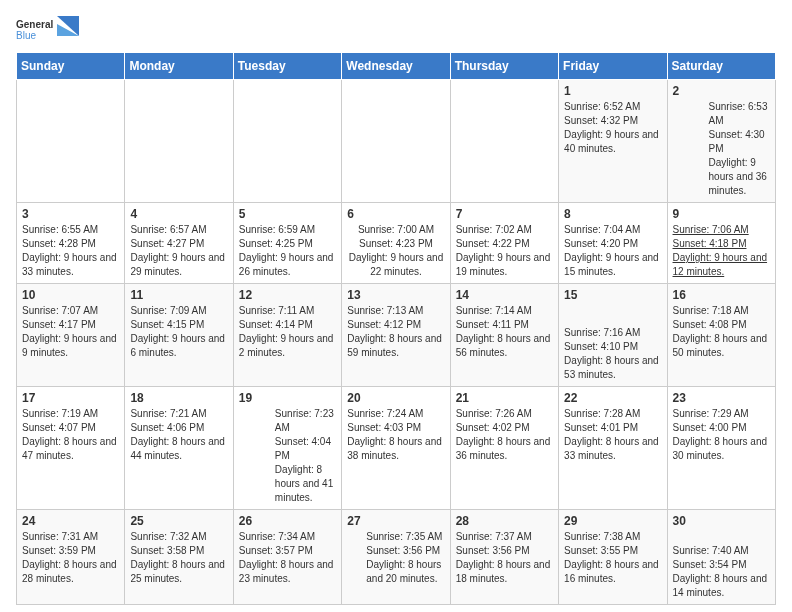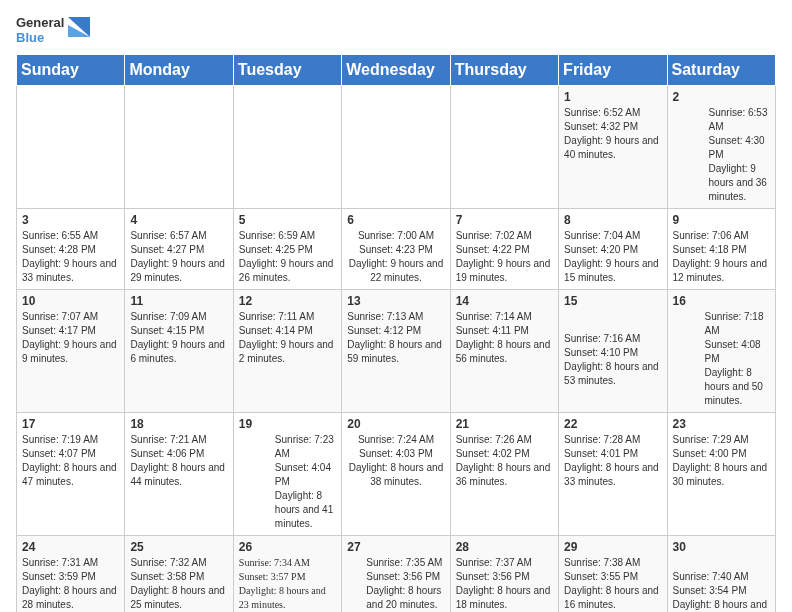--- a/index.html
+++ b/index.html
@@ -34,21 +34,21 @@
       color: #555;
     }
     table {
       width: 100%;
       border-collapse: collapse;
       table-layout: fixed;
     }
     thead tr th {
       background-color: #3a7ac8;
       color: #fff;
-      font-size: 16px;
+      font-size: 12px;
       font-weight: bold;
       padding: 6px 4px;
       text-align: left;
       border: 1px solid #fff;
     }
     tbody tr td {
       border: 1px solid #ccc;
       vertical-align: top;
       padding: 4px 5px;
       font-size: 10.5px;
@@ -74,23 +74,23 @@
     }
     .empty-cell {
       background: #fff !important;
     }
   </style>
 </head>
 <body>
 
 <div class="header-section">
   <div class="logo">
-  <div style="font-size:13px; line-height:1.15;">
+  <div style="font-size:10px; line-height:1.15;">
     <span style="font-weight:bold; color:#333;">General</span><br>
-    <span style="font-weight:bold; color:#4a90d9;">Blue</span>
+    <span style="font-weight:normal; color:#4a90d9;">Blue</span>
   </div>
   <svg width="22" height="28" viewBox="0 0 22 28">
     <polygon points="0,0 22,0 22,20" fill="#3a7ac8"></polygon>
     <polygon points="0,8 22,20 0,20" fill="#5ba3e0"></polygon>
   </svg>
 </div>
   <div class="title-section">
     <div class="month-title"></div>
     <div class="location-title"></div>
   </div>
@@ -160,21 +160,21 @@
 Daylight: 9 hours and 19 minutes.</div>
         </td>
         <td>
           <div class="day-number">8</div>
           <div class="day-info" style="white-space: pre-line;">Sunrise: 7:04 AM
 Sunset: 4:20 PM
 Daylight: 9 hours and 15 minutes.</div>
         </td>
         <td>
           <div class="day-number">9</div>
-          <div class="day-info" style="white-space: pre-line;">Sunrise: 7:06 AM
+          <div class="day-info" style="white-space: pre-line; text-decoration: underline;">Sunrise: 7:06 AM
 Sunset: 4:18 PM
 Daylight: 9 hours and 12 minutes.</div>
         </td>
       </tr>
       <tr>
         <td>
           <div class="day-number">10</div>
           <div class="day-info" style="white-space: pre-line;">Sunrise: 7:07 AM
 Sunset: 4:17 PM
 Daylight: 9 hours and 9 minutes.</div>
@@ -204,21 +204,21 @@
 Daylight: 8 hours and 56 minutes.</div>
         </td>
         <td>
           <div class="day-number">15</div>
           <div class="day-info" style="white-space: pre-line; margin-top: 24px;">Sunrise: 7:16 AM
 Sunset: 4:10 PM
 Daylight: 8 hours and 53 minutes.</div>
         </td>
         <td>
           <div class="day-number">16</div>
-          <div class="day-info" style="white-space: pre-line; margin-left: 32px;">Sunrise: 7:18 AM
+          <div class="day-info" style="white-space: pre-line;">Sunrise: 7:18 AM
 Sunset: 4:08 PM
 Daylight: 8 hours and 50 minutes.</div>
         </td>
       </tr>
       <tr>
         <td>
           <div class="day-number">17</div>
           <div class="day-info" style="white-space: pre-line;">Sunrise: 7:19 AM
 Sunset: 4:07 PM
 Daylight: 8 hours and 47 minutes.</div>
@@ -230,21 +230,21 @@
 Daylight: 8 hours and 44 minutes.</div>
         </td>
         <td>
           <div class="day-number">19</div>
           <div class="day-info" style="white-space: pre-line; margin-left: 36px;">Sunrise: 7:23 AM
 Sunset: 4:04 PM
 Daylight: 8 hours and 41 minutes.</div>
         </td>
         <td>
           <div class="day-number">20</div>
-          <div class="day-info" style="white-space: pre-line; text-align: center;">Sunrise: 7:24 AM
+          <div class="day-info" style="white-space: pre-line;">Sunrise: 7:24 AM
 Sunset: 4:03 PM
 Daylight: 8 hours and 38 minutes.</div>
         </td>
         <td>
           <div class="day-number">21</div>
           <div class="day-info" style="white-space: pre-line;">Sunrise: 7:26 AM
 Sunset: 4:02 PM
 Daylight: 8 hours and 36 minutes.</div>
         </td>
         <td>
@@ -268,21 +268,21 @@
 Daylight: 8 hours and 28 minutes.</div>
         </td>
         <td>
           <div class="day-number">25</div>
           <div class="day-info" style="white-space: pre-line;">Sunrise: 7:32 AM
 Sunset: 3:58 PM
 Daylight: 8 hours and 25 minutes.</div>
         </td>
         <td>
           <div class="day-number">26</div>
-          <div class="day-info" style="white-space: pre-line; font-family: Liberation Serif, serif;">Sunrise: 7:34 AM
+          <div class="day-info" style="white-space: pre-line;">Sunrise: 7:34 AM
 Sunset: 3:57 PM
 Daylight: 8 hours and 23 minutes.</div>
         </td>
         <td>
           <div class="day-number">27</div>
           <div class="day-info" style="white-space: pre-line; margin-left: 19px;">Sunrise: 7:35 AM
 Sunset: 3:56 PM
 Daylight: 8 hours and 20 minutes.</div>
         </td>
         <td>

